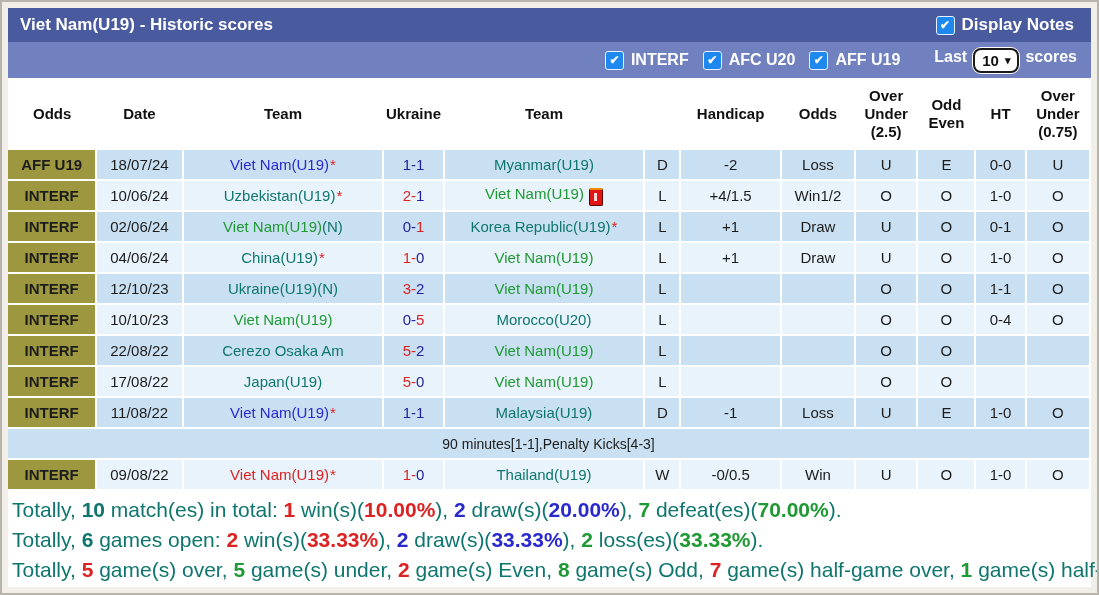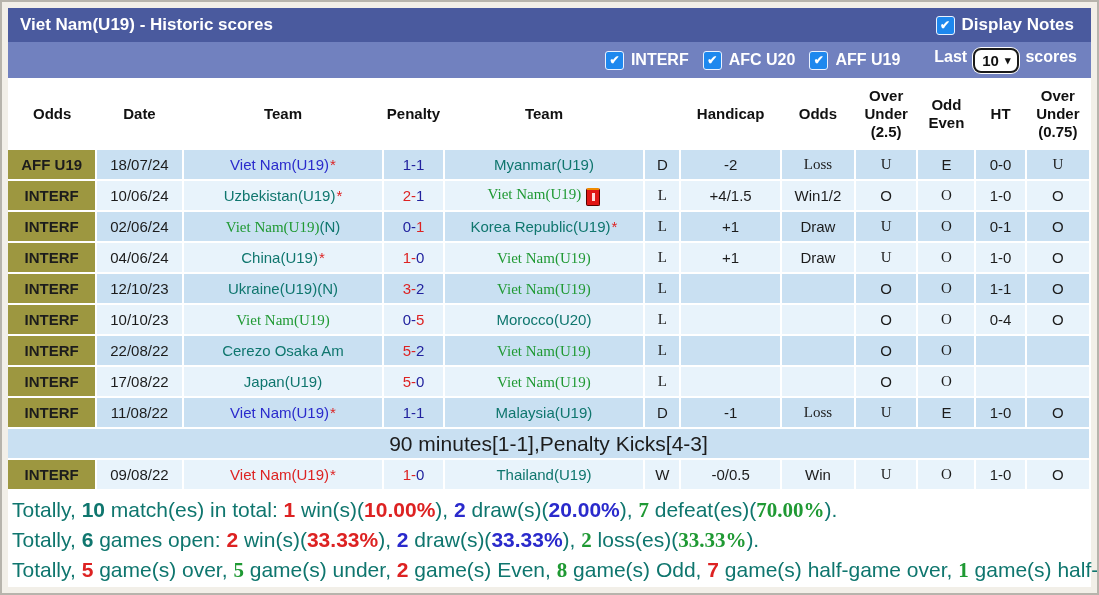--- a/index.html
+++ b/index.html
@@ -42,23 +42,23 @@
   table.scores td{
     height:29px;padding:0 2px;text-align:center;vertical-align:middle;
     font-size:15px;color:#1c1c1c;border-right:2px solid #fff;border-bottom:2px solid #fff;
     overflow:hidden;white-space:nowrap;
   }
   tr.t-dark td{background:var(--row-dark-bg);}
   tr.t-light td{background:var(--row-light-bg);}
   td.match-cell{
     background:var(--match-label-bg) !important;color:#fff;font-weight:bold;font-size:15px;
   }
-  tr.note-row td{font-size:21px;color:#1c1c1c;}
+  tr.note-row td{font-size:14px;color:#1c1c1c;}
   .c-red{color:var(--win-red);}
-  .c-green{color:var(--loss-green);font-family:Liberation Serif, serif;}
+  .c-green{color:var(--loss-green);}
   .c-blue{color:var(--draw-blue);}
   .c-navy{color:var(--score-navy);}
   .c-black{color:#0f766e;}
   .star{color:var(--win-red);margin-left:1px;}
   .redcard{
     display:inline-flex;width:12px;height:15px;background:#e01515;
     border:1px solid #5a0000;border-top:2px solid #f08a00;border-radius:2px;
     align-items:center;justify-content:center;margin-left:5px;vertical-align:-2px;
   }
   .redcard i{display:block;width:3px;height:8px;background:#ffd9d9;}
@@ -127,21 +127,21 @@
         <col style="width:62px">
           <col style="width:58px">
           <col style="width:50px">
           <col style="width:64px">
       </colgroup>
       <thead>
           <tr id="thead-row">
             <th>Odds</th>
             <th>Date</th>
             <th>Team</th>
-            <th>Penalty</th>
+            <th>Ukraine</th>
             <th>Team</th>
             <th></th>
             <th>Handicap</th>
             <th>Odds</th>
             <th>Over Under (2.5)</th>
             <th>Odd Even</th>
             <th>HT</th>
             <th>Over Under (0.75)</th>
           </tr>
         </thead>

